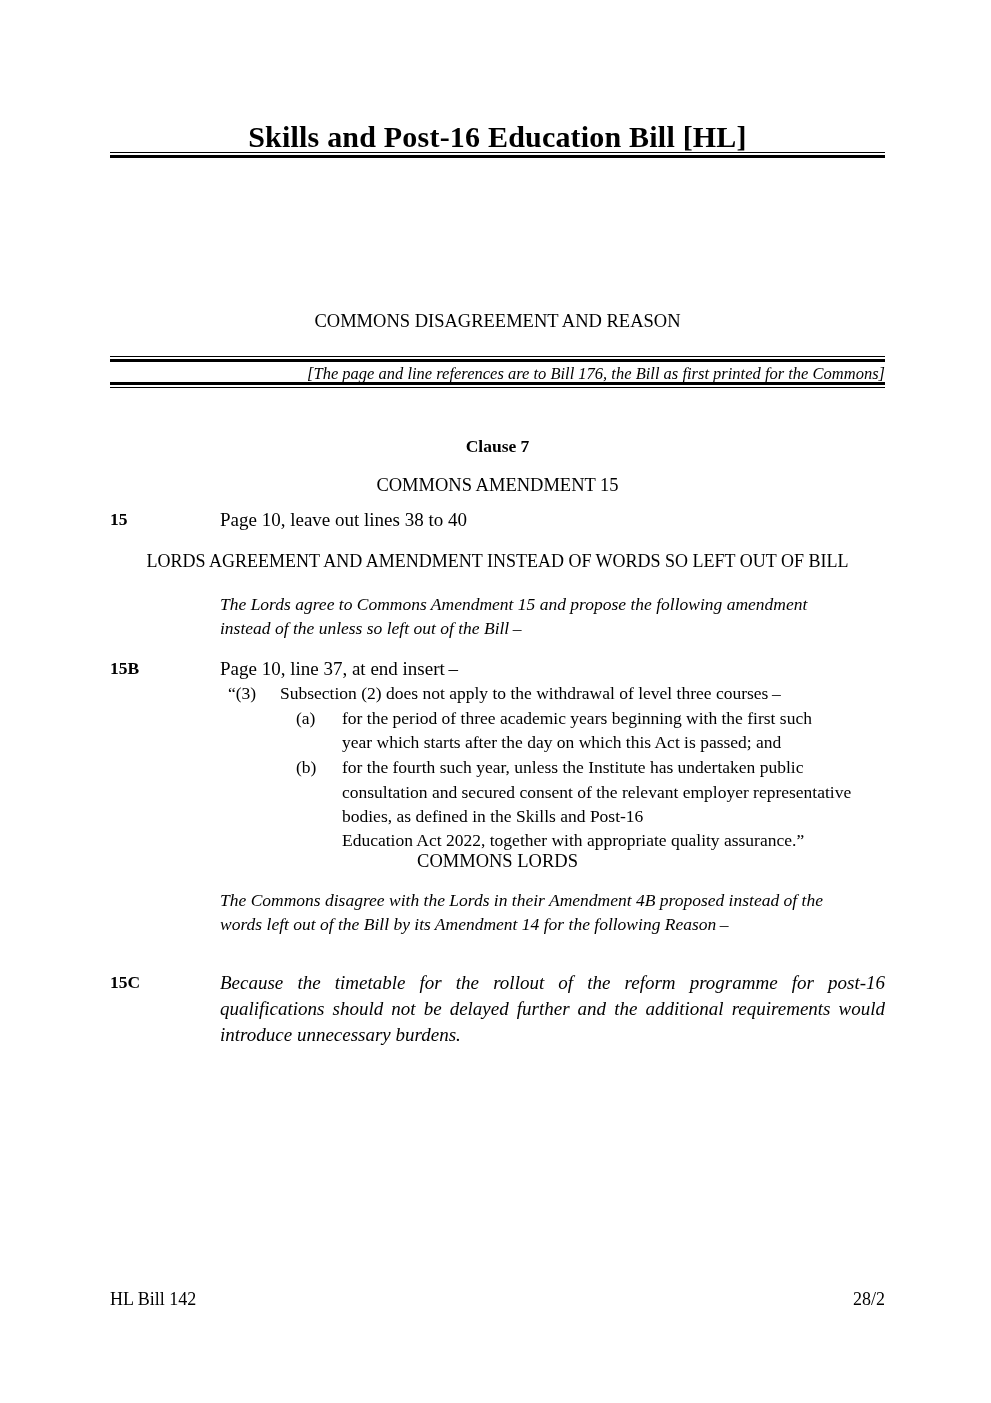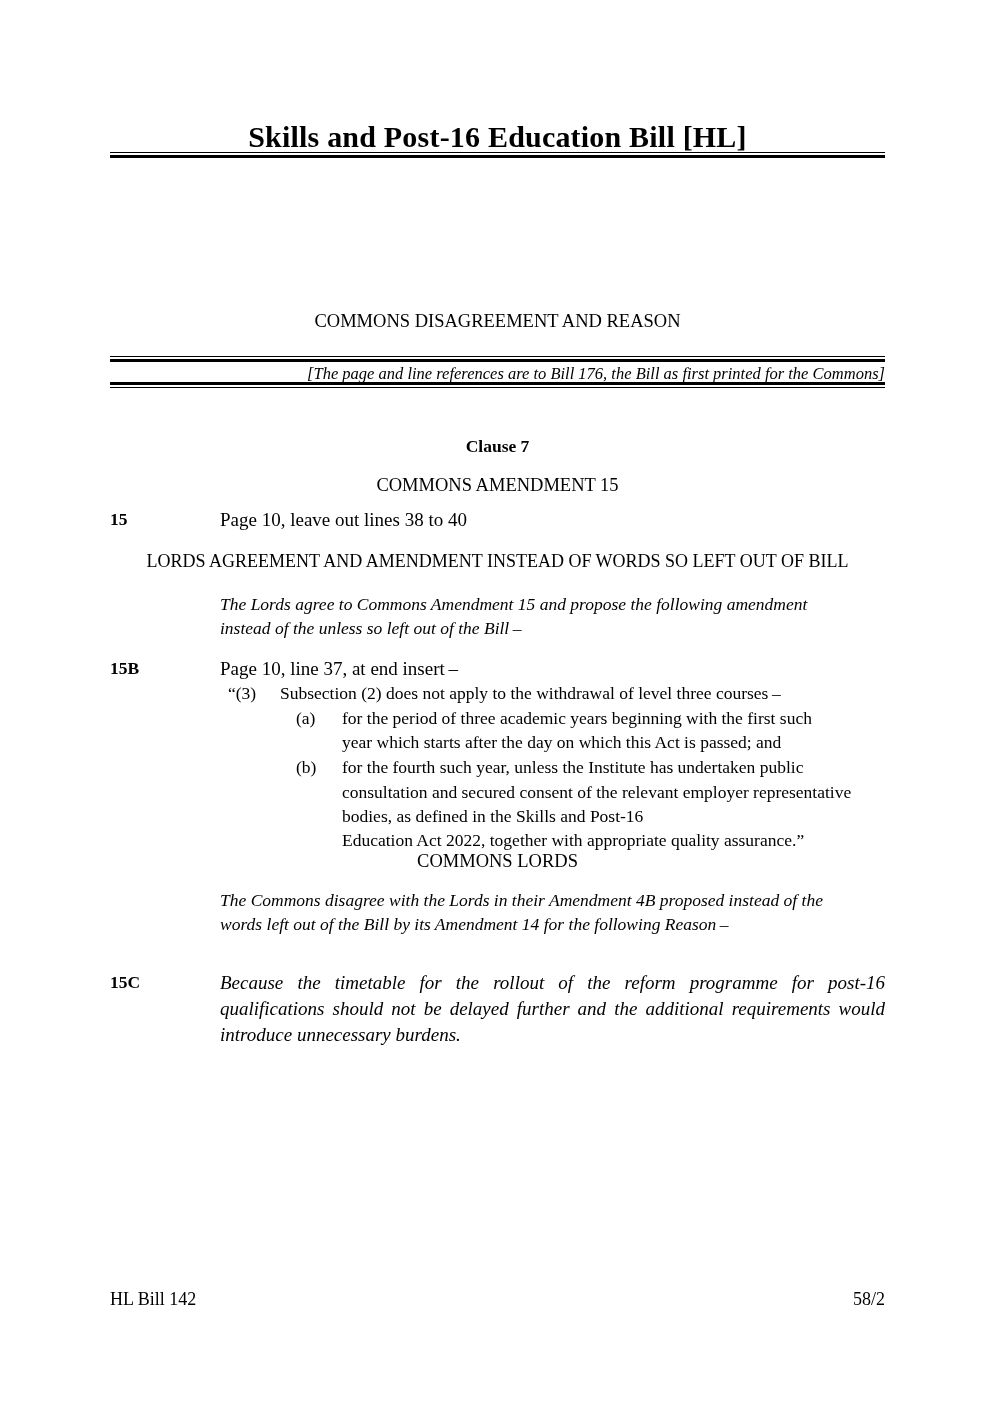--- a/index.html
+++ b/index.html
@@ -299,16 +299,16 @@
   <div class="amend-row" id="row-15c">
     <div class="amend-num">15C</div>
     <div class="amend-body ital">
       <span>Because the timetable for the rollout of the reform programme for post-16 qualifications should not be delayed further and the additional requirements would introduce</span>
       <span class="lastline">unnecessary burdens.</span>
     </div>
   </div>
 
   <div class="footer">
     <span class="footer-left">HL Bill 142</span>
-    <span class="footer-right">58/2</span>
+    <span class="footer-right">28/2</span>
   </div>
 
 </div>
 
 </body></html>

